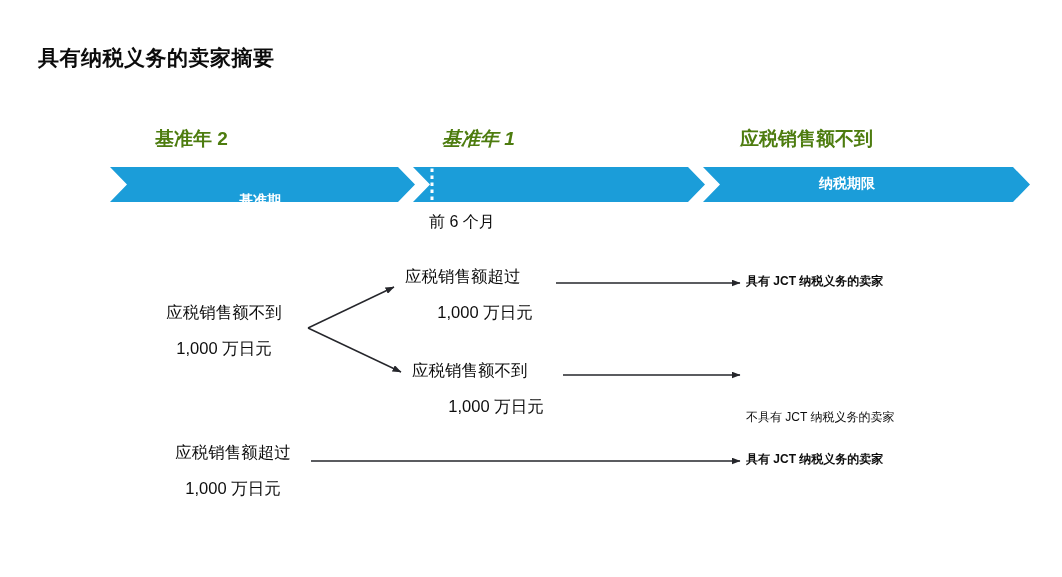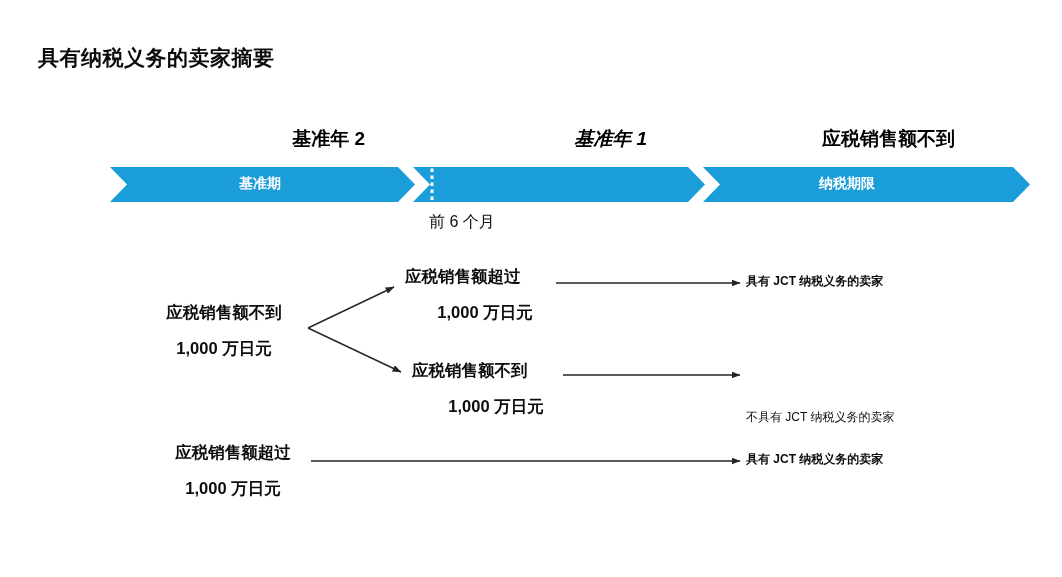--- a/index.html
+++ b/index.html
@@ -26,23 +26,23 @@
     color: #0b0b0b;
     white-space: nowrap;
   }
 
   
   .col-header {
     position: absolute;
     top: 126px;
     font-size: 19px;
     font-weight: bold;
-    color: #000000;
+    color: #4d7c0f;
     white-space: nowrap;
-    text-align: right;
+    text-align: left;
   }
   #col-header-0 { left: 155px; width: 210px; }
   #col-header-1 { left: 442px; width: 205px; font-style: italic; }
   #col-header-2 { left: 740px; width: 215px; }
 
   
   #timeline-band {
     position: absolute;
     left: 110px;
     top: 167px;
@@ -54,41 +54,40 @@
   }
   .band-label {
     position: absolute;
     top: 175px;
     font-size: 14px;
     font-weight: bold;
     color: #ffffff;
     white-space: nowrap;
     text-align: center;
   }
-  #band-label-0 { left: 155px; width: 210px; }
+  #band-label-0 { left: 155px; width: 210px; margin-top: 17px; }
   #band-label-2 { left: 742px; width: 210px; }
 
   #six-month-note {
     position: absolute;
     left: 429px;
     top: 212px;
     font-size: 16px;
     color: #0d0d0d;
     white-space: nowrap;
   }
 
   
   .flow-text {
     position: absolute;
     font-size: 16.5px;
     line-height: 36px;
     color: #0d0d0d;
     white-space: nowrap;
     text-align: center;
-    font-weight: bold;
   }
   .flow-text .l1, .flow-text .l2 { display: block; }
 
   #cond-base        { left: 138px; top: 294px; width: 172px; }
   #cond-branch-over { left: 405px; top: 258px; width: 160px; text-align: left; }
   #cond-branch-over .l2 { text-align: center; }
   #cond-branch-under{ left: 412px; top: 352px; width: 160px; text-align: left; }
   #cond-branch-under .l2 { text-align: center; padding-left: 8px;}
   #cond-bottom      { left: 148px; top: 434px; width: 170px; }
 

